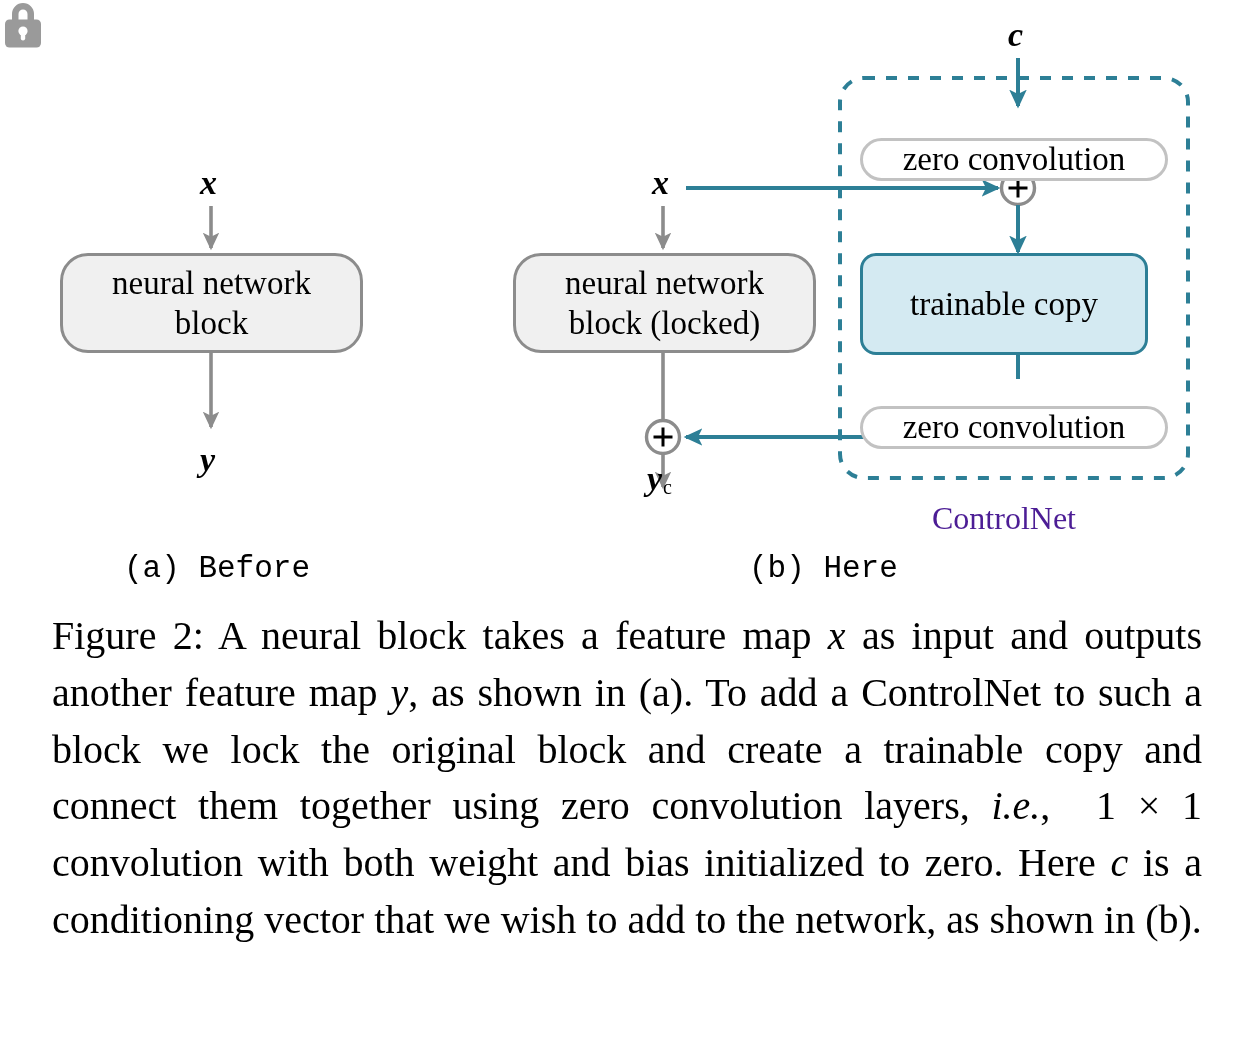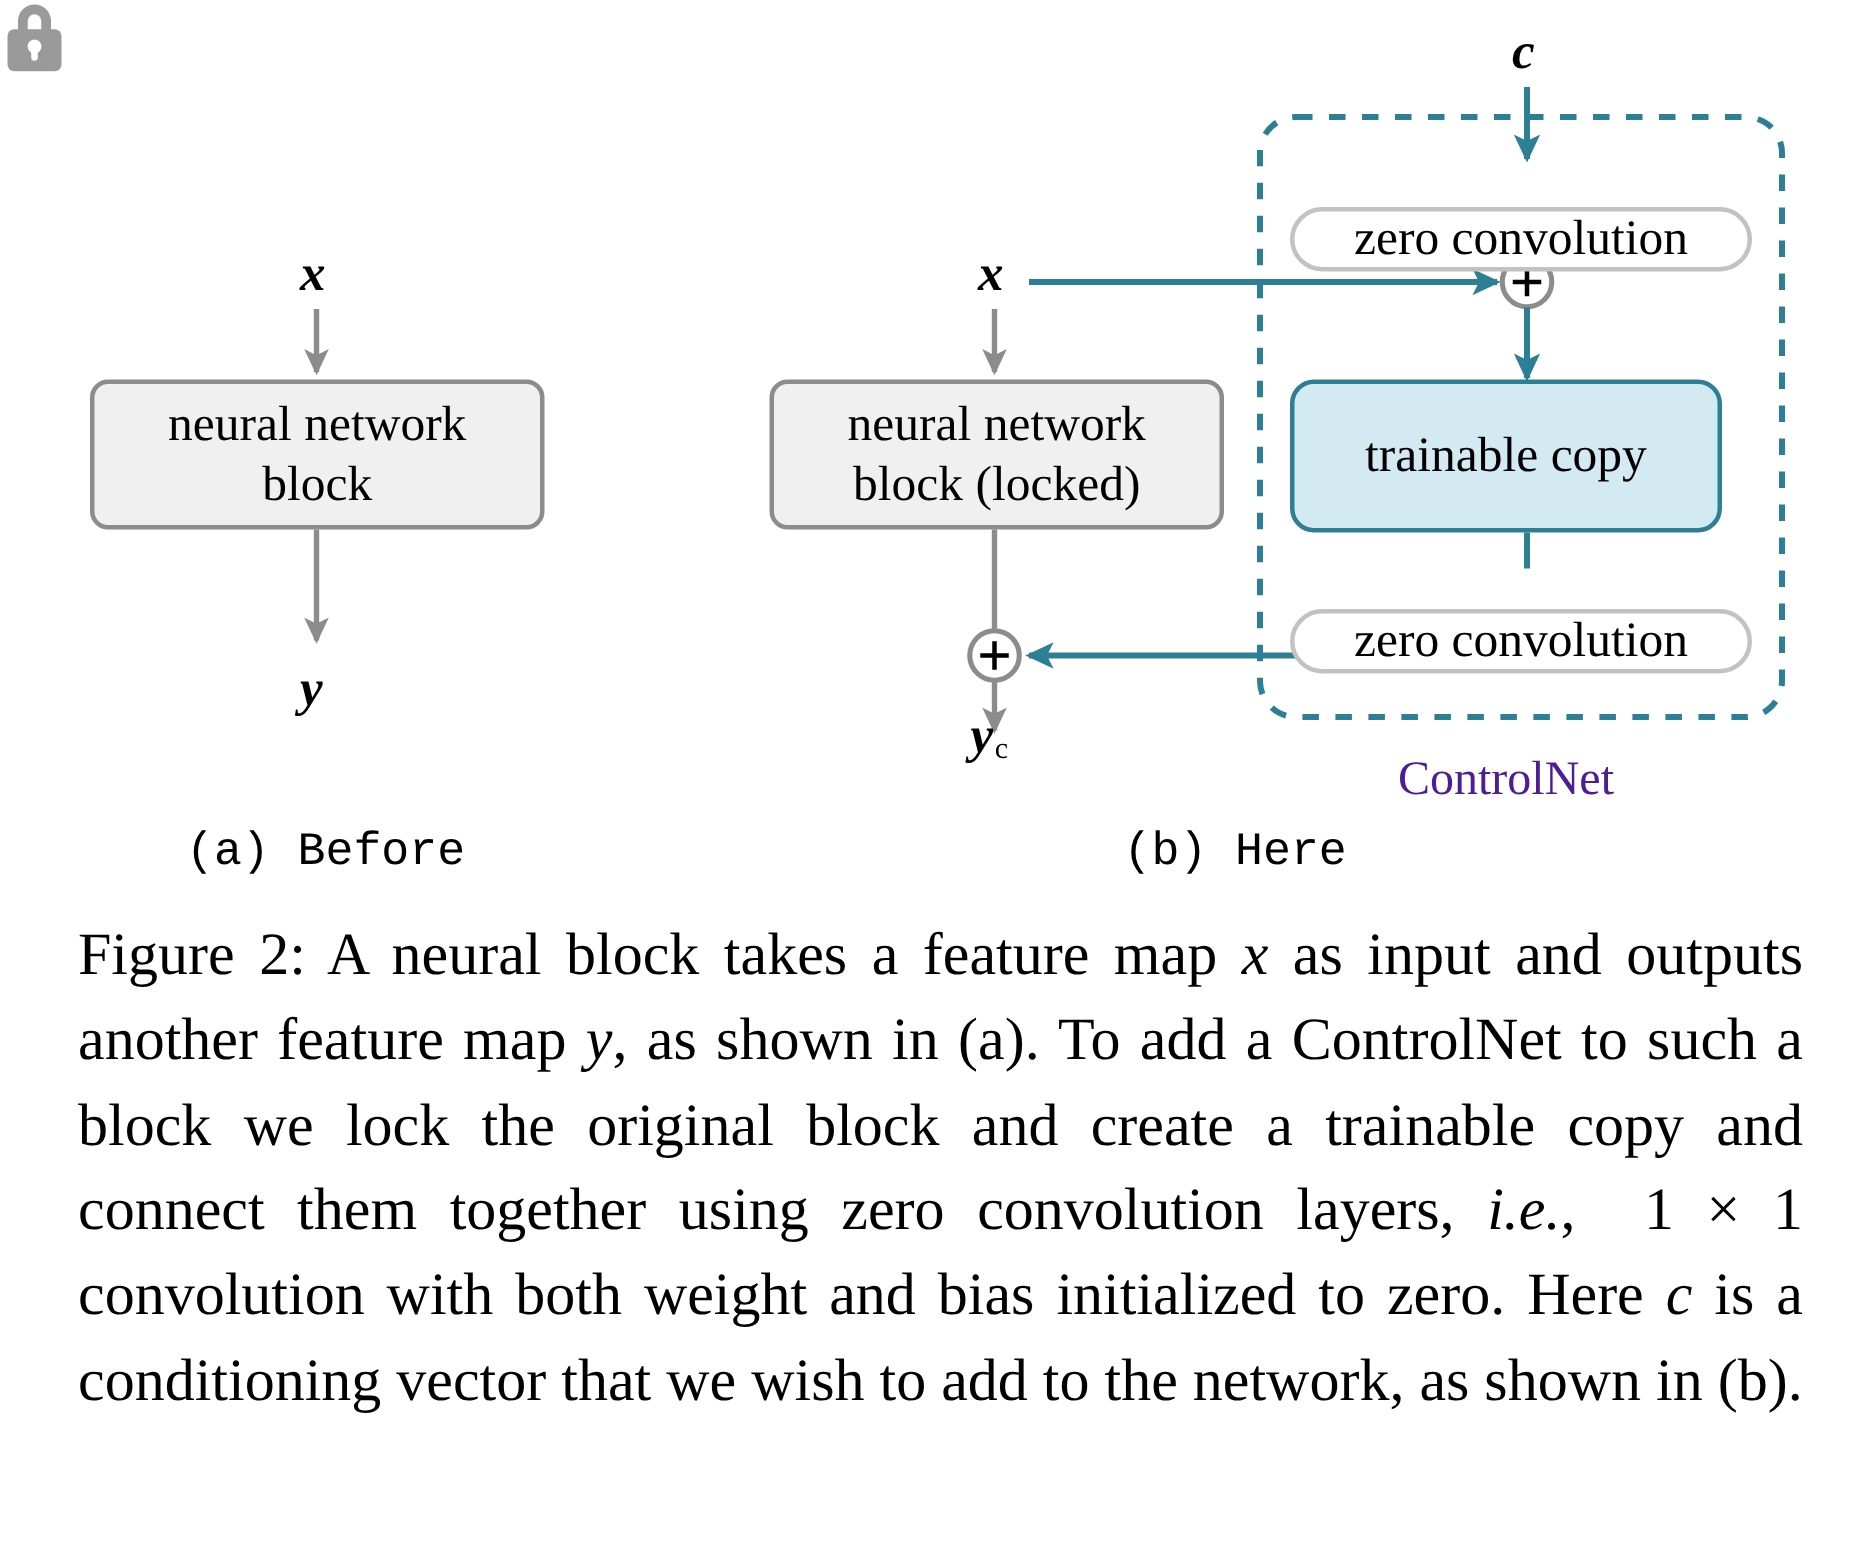--- a/index.html
+++ b/index.html
@@ -23,21 +23,21 @@
     vertical-align:baseline;position:relative;top:4px;left:1px;
   }
 
   .node-box{
     position:absolute;box-sizing:border-box;
     display:flex;align-items:center;justify-content:center;text-align:center;
     font-family:"Liberation Serif","DejaVu Serif",serif;
     font-size:33px;line-height:1.22;color:#000;
   }
   .node-grey{
-    background:#f0f0f0;border:3px solid #8c8c8c;border-radius:12px;
+    background:#f0f0f0;border:3px solid #8c8c8c;border-radius:28px;
   }
   .node-pill{
     background:#ffffff;border:3px solid #c2c2c2;border-radius:24px;margin-top:28px;
   }
   .node-teal{
     background:#d4eaf2;border:3px solid #2d7f96;border-radius:16px;
   }
 
   .panel-caption{
     position:absolute;
@@ -141,20 +141,20 @@
   </svg>
 
   <div class="node-box node-teal" style="left:860px;top:253px;width:288px;height:102px;">
     <span>trainable copy</span>
   </div>
 
   <div class="node-box node-pill" style="left:860px;top:378px;width:308px;height:43px;">
     <span>zero convolution</span>
   </div>
 
-  <div class="fig-label" style="left:647px;top:474px;"><span>y</span><span class="sub">c</span></div>
+  <div class="fig-label" style="left:647px;top:462px;"><span>y</span><span class="sub">c</span></div>
 
   <div class="net-title" style="left:932px;top:500px;">ControlNet</div>
 
   <div class="panel-caption" style="left:749px;top:551px;">(b) Here</div>
 </div>
 
 <div id="caption"><span>Figure 2:</span><span> A neural block takes a feature map </span><span class="mvar">x</span><span> as input and outputs another feature map </span><span class="mvar">y</span><span>, as shown in (a).  To add a ControlNet to such a block we lock the original block and create a trainable copy and connect them together using zero convolution layers, </span><span class="ital">i.e.</span><span>, </span><span class="mtimes">1 × 1</span><span> convolution with both weight and bias initialized to zero. Here </span><span class="mvar">c</span><span> is a conditioning vector that we wish to add to the network, as shown in (b).</span></div>
 
 </body></html>

